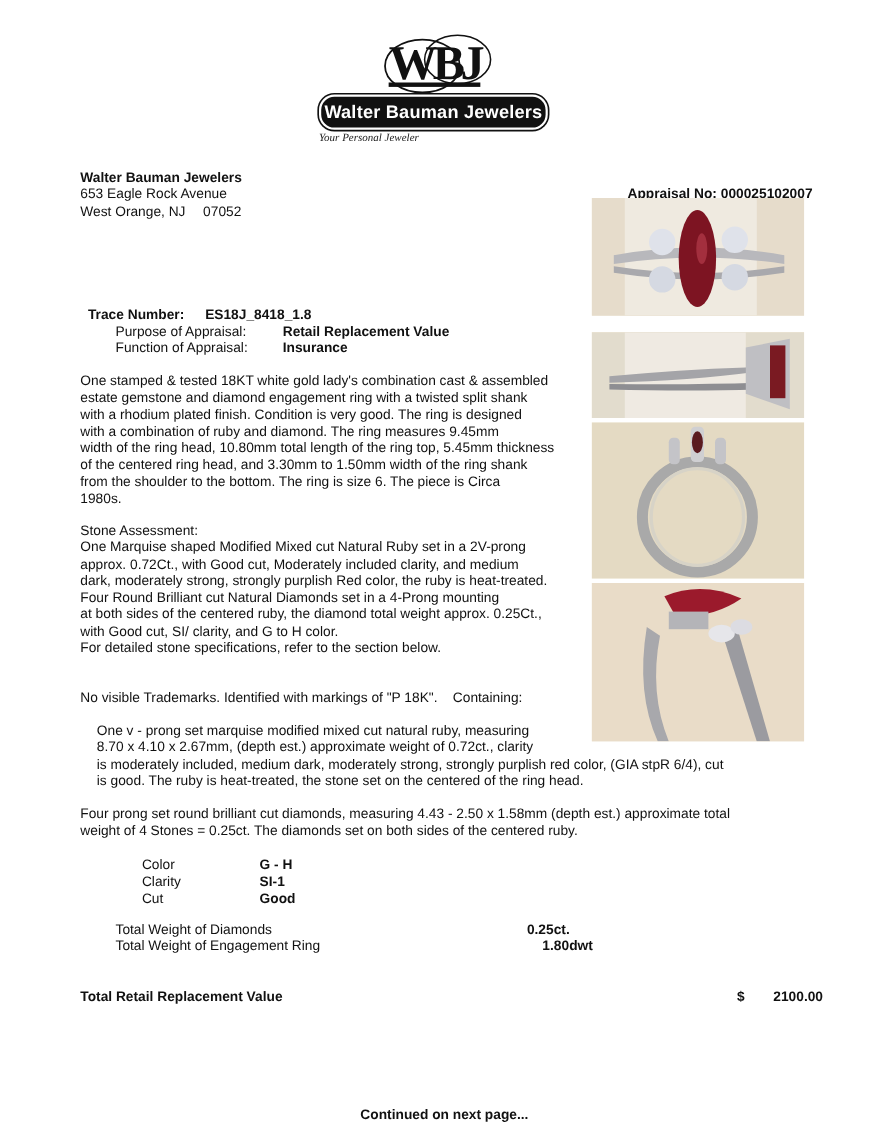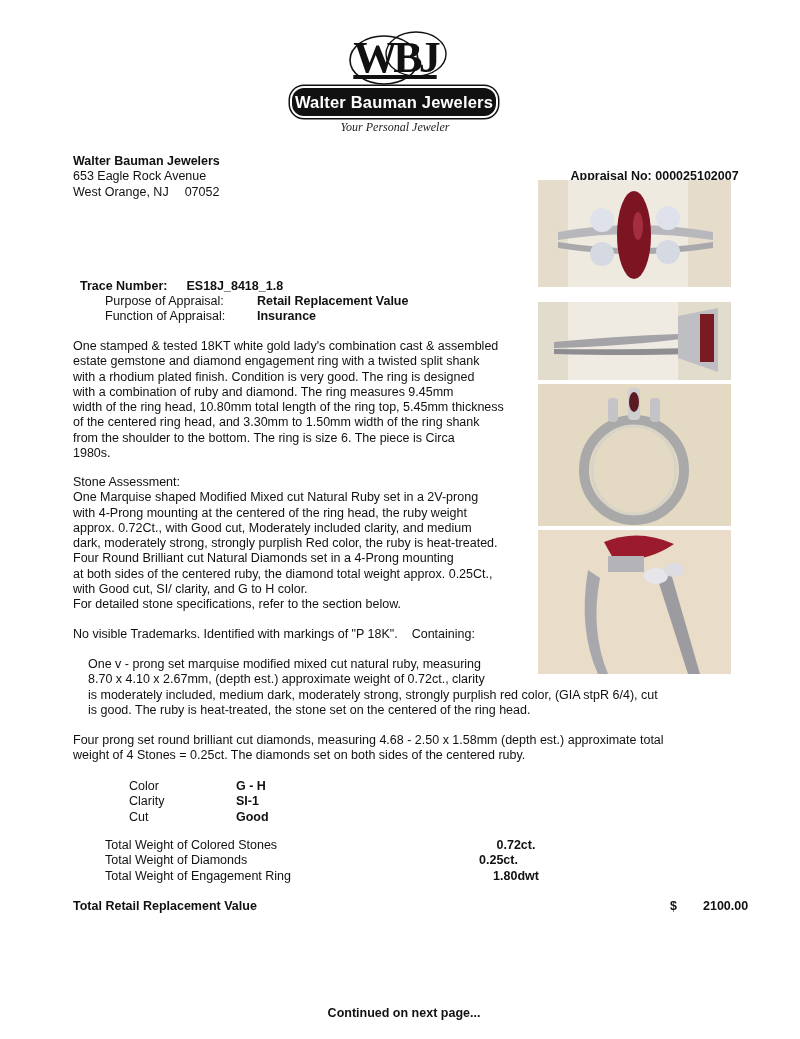--- a/index.html
+++ b/index.html
@@ -11,22 +11,22 @@
 
   
   .logo { left:290px; top:28px; width:210px; height:110px; }
   .mono { position:absolute; left:42px; top:0; width:126px; height:60px; }
   .mono-text { position:absolute; left:0; top:4px; width:126px; text-align:center;
                font-family:"Liberation Serif", serif; font-size:44px; font-weight:bold; letter-spacing:-4px; color:#111;text-decoration:underline; }
   .banner { position:absolute; left:2px; top:60px; width:204px; height:28px; background:#111;
             border-radius:12px; box-shadow: 0 0 0 2px #fff, 0 0 0 3.5px #111; }
   .banner span { position:absolute; left:0; right:0; top:5px; text-align:center; color:#fff;
                  font-size:16.5px; font-weight:bold; letter-spacing:0.2px; }
-  .tagline { position:absolute; left:0; top:92px; width:210px; text-align:center;
-             font-family:"Liberation Serif", serif; font-style:italic; font-size:12px; color:#222; }
+  .tagline { position:absolute; left:0; top:92px; width:210px; text-align:left;
+             font-family:"Liberation Serif", serif; font-style:italic; font-size:10px; color:#222; }
 
   .photo { position:absolute; left:538px; width:193px; overflow:hidden; background:#e9dfcb; }
   .photo svg { display:block; }
 
   .kv-row { display:flex;margin-left:32px; }
 </style>
 </head>
 <body>
 
 <div class="abs logo">
@@ -75,63 +75,58 @@
   <div class="line">with a combination of ruby and diamond. The ring measures 9.45mm</div>
   <div class="line">width of the ring head, 10.80mm total length of the ring top, 5.45mm thickness</div>
   <div class="line">of the centered ring head, and 3.30mm to 1.50mm width of the ring shank</div>
   <div class="line">from the shoulder to the bottom. The ring is size 6. The piece is Circa</div>
   <div class="line">1980s.</div>
 </div>
 
 <div class="abs" style="left:73px; top:475px;">
   <div class="line">Stone Assessment:</div>
   <div class="line">One Marquise shaped Modified Mixed cut Natural Ruby set in a 2V-prong</div>
-  <div class="line">with 4-Prong mounting at the centered of the ring head, the ruby weight</div>
   <div class="line">approx. 0.72Ct., with Good cut, Moderately included clarity, and medium</div>
   <div class="line">dark, moderately strong, strongly purplish Red color, the ruby is heat-treated.</div>
   <div class="line">Four Round Brilliant cut Natural Diamonds set in a 4-Prong mounting</div>
   <div class="line">at both sides of the centered ruby, the diamond total weight approx. 0.25Ct.,</div>
   <div class="line">with Good cut, SI/ clarity, and G to H color.</div>
   <div class="line">For detailed stone specifications, refer to the section below.</div>
 </div>
 
 <div class="abs line" style="left:73px; top:627px;">No visible Trademarks. Identified with markings of "P 18K".    Containing:</div>
 
 <div class="abs" style="left:88px; top:657px;">
   <div class="line">One v - prong set marquise modified mixed cut natural ruby, measuring</div>
   <div class="line">8.70 x 4.10 x 2.67mm, (depth est.) approximate weight of 0.72ct., clarity</div>
   <div class="line">is moderately included, medium dark, moderately strong, strongly purplish red color, (GIA stpR 6/4), cut</div>
   <div class="line">is good. The ruby is heat-treated, the stone set on the centered of the ring head.</div>
 </div>
 
 <div class="abs" style="left:73px; top:733px;">
-  <div class="line">Four prong set round brilliant cut diamonds, measuring 4.68 - 2.50 x 1.58mm (depth est.) approximate total</div>
+  <div class="line">Four prong set round brilliant cut diamonds, measuring 4.43 - 2.50 x 1.58mm (depth est.) approximate total</div>
   <div class="line">weight of 4 Stones = 0.25ct. The diamonds set on both sides of the centered ruby.</div>
 </div>
 
 <div class="abs" style="left:97px; top:779px;">
   <div class="kv-row line">
     <span style="width:107px">Color</span>
     <span class="b">G - H</span>
   </div>
   <div class="kv-row line">
     <span style="width:107px">Clarity</span>
     <span class="b">SI-1</span>
   </div>
   <div class="kv-row line">
     <span style="width:107px">Cut</span>
     <span class="b">Good</span>
   </div>
 </div>
 
 <div class="abs" style="left:73px; top:838px; width:480px;">
-  <div class="kv-row line">
-    <span style="flex:1">Total Weight of Colored Stones</span>
-    <span class="b" style="width:74px;text-align:center">0.72ct.</span>
-  </div>
   <div class="kv-row line">
     <span style="flex:1">Total Weight of Diamonds</span>
     <span class="b" style="width:74px;">0.25ct.</span>
   </div>
   <div class="kv-row line">
     <span style="flex:1">Total Weight of Engagement Ring</span>
     <span class="b" style="width:74px;text-align:center">1.80dwt</span>
   </div>
 </div>
 

